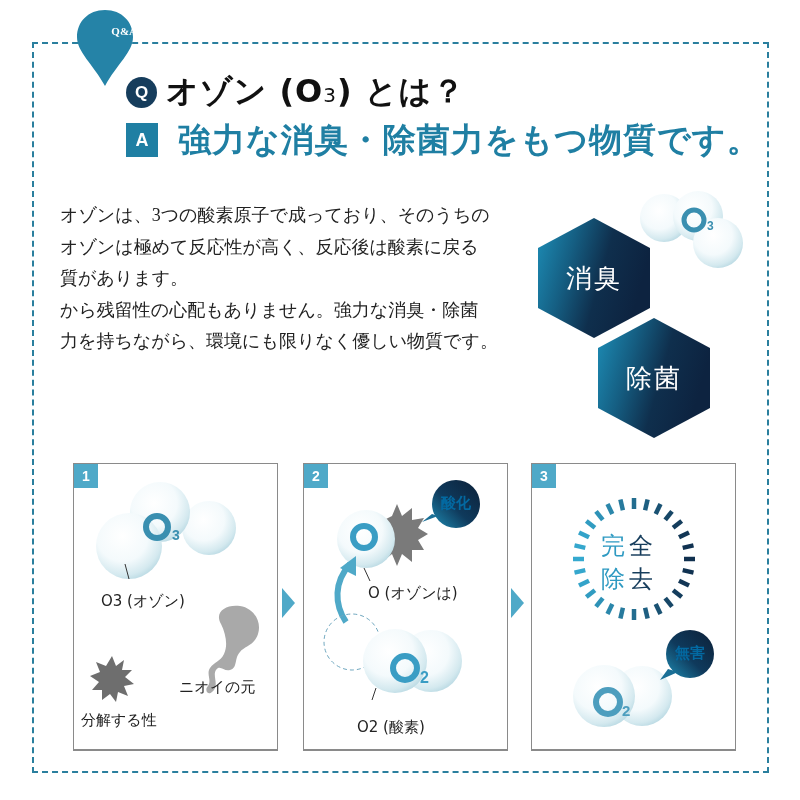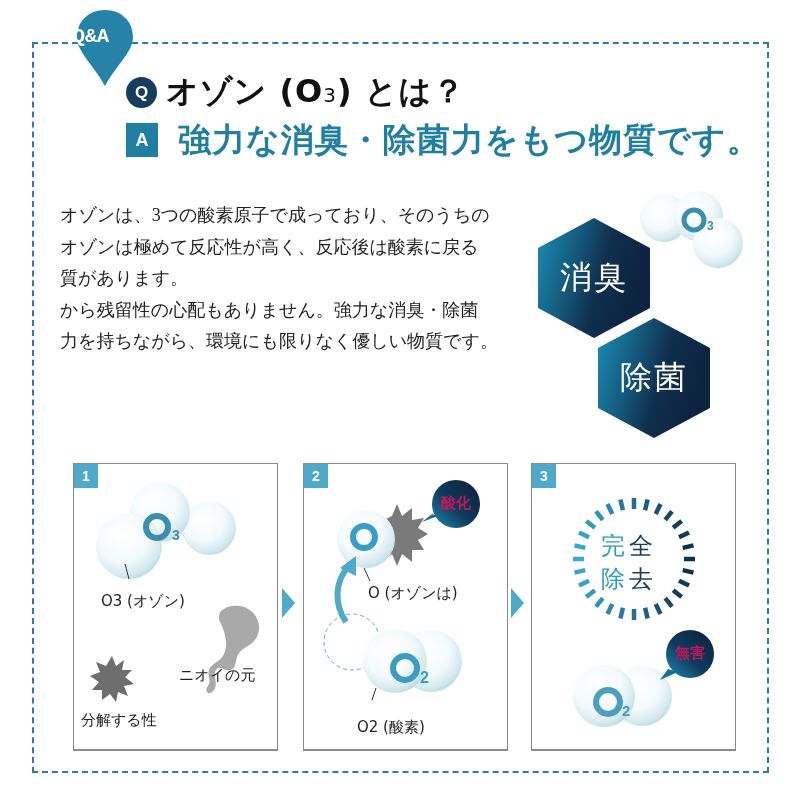--- a/index.html
+++ b/index.html
@@ -5,22 +5,22 @@
     * { box-sizing: border-box; margin: 0; padding: 0; }
     html, body { width: 800px; height: 800px; background: #ffffff; overflow: hidden; }
     body { position: relative; font-family: "DejaVu Sans", "Liberation Sans", sans-serif; color: #222; }
     .frame {
       position: absolute; left: 32px; top: 42px; width: 737px; height: 731px;
       border: 2px dashed #2a7f9e;
     }
     .qa-pin { position: absolute; left: 73px; top: 8px; width: 64px; height: 80px; }
     .qa-pin svg { position: absolute; left: 0; top: 0; }
     .qa-pin .qa-label {
-      position: absolute; left: 0; top: 17px; width: 64px; text-align: left;
-      color: #fff; font-weight: bold; font-size: 20px; font-family: Liberation Mono, monospace;
+      position: absolute; left: 0; top: 17px; width: 64px; text-align: right;
+      color: #fff; font-weight: bold; font-size: 11px; font-family: Liberation Serif, serif;
     }
     .q-badge {
       position: absolute; left: 126px; top: 77px; width: 31px; height: 31px; border-radius: 50%;
       background: #163d5c; color: #fff; font-weight: bold; font-size: 17px;
       display: flex; align-items: center; justify-content: center; font-family: "Liberation Sans", sans-serif;
     }
     .q-text {
       position: absolute; left: 166px; top: 70px; font-size: 32px; font-weight: bold; color: #111;
       letter-spacing: 1px; white-space: nowrap;
     }
@@ -35,36 +35,36 @@
       letter-spacing: 1px; white-space: nowrap;
     }
     .body-text {
       position: absolute; left: 60px; top: 200px; width: 470px; font-size: 18px; line-height: 31.5px; color: #222; font-family: Liberation Serif, serif;
     }
     .body-text p { white-space: nowrap; }
     .hex { position: absolute; }
     .hex .hex-label {
       position: absolute; left: 0; top: 0; width: 100%; height: 100%;
       display: flex; align-items: center; justify-content: center;
-      color: #fff; font-size: 32px; letter-spacing: 2px;
+      color: #fff; font-size: 26px; letter-spacing: 2px;
     }
     .molecule { position: absolute; }
     .panel {
       position: absolute; top: 463px; width: 205px; height: 288px;
       border: 1.5px solid #8a8a8a; border-bottom-width: 2px; background: #fff;
     }
     .panel .num {
       position: absolute; left: 0; top: 0; width: 24px; height: 24px; background: #4fa9c8;
       color: #fff; font-weight: bold; font-size: 14px; display: flex; align-items: center; justify-content: center;
       font-family: "Liberation Sans", sans-serif;
     }
     .panel svg.art { position: absolute; left: 0; top: 0; }
     .label { position: absolute; font-size: 15px; color: #222; white-space: nowrap; }
     .arrow { position: absolute; width: 0; height: 0; border-top: 15px solid transparent; border-bottom: 15px solid transparent; border-left: 13px solid #4fa9c8; }
-    .bubble-label { position: absolute; color: #be185d; font-weight: bold; font-size: 15px; white-space: nowrap; }
+    .bubble-label { position: absolute; color: #0369a1; font-weight: bold; font-size: 15px; white-space: nowrap; }
     .wipe-text { position: absolute; font-size: 24px; line-height: 33px; letter-spacing: 4px; }
   </style>
 </head>
 <body>
 
 <svg width="0" height="0" style="position:absolute">
   <defs>
     <radialGradient id="bub" cx="40%" cy="35%" r="70%">
       <stop offset="0%" stop-color="#ffffff"></stop>
       <stop offset="55%" stop-color="#f4fafc"></stop>
@@ -147,21 +147,21 @@
       <line x1="51" y1="100" x2="55" y2="115" stroke="#333" stroke-width="1"></line>
     </g>
     <g>
       <path d="M147 160 C140 148 152 140 166 142 C180 144 188 158 184 170 C180 182 170 182 166 188 C160 194 164 204 156 206 C150 208 146 200 142 206 C138 212 146 222 138 228 C134 232 130 226 134 222 C138 216 132 210 136 204 C140 198 146 198 150 190 C154 182 152 170 147 160 Z" fill="#a9a9a9"></path>
     </g>
     <g>
       <polygon points="38,192 42,202 50,196 48,206 58,206 51,213 60,220 50,222 54,232 44,228 42,238 36,230 28,236 28,226 18,226 25,218 16,212 26,208 22,198 32,202" fill="#6e6e6e"></polygon>
     </g>
   </svg>
   <div class="label" style="left:27px; top:128px;text-align:right;">O3 (オゾン)</div>
-  <div class="label" style="left:105px; top:202px;">ニオイの元</div>
+  <div class="label" style="left:105px; top:214px;">ニオイの元</div>
   <div class="label" style="left:7px; top:247px;">分解する性</div>
 </div>
 
 <div class="arrow" style="left:282px; top:588px;"></div>
 
 <div class="panel" style="left:303px;">
   <div class="num">2</div>
   <svg class="art" width="205" height="288" viewBox="0 0 205 288">
     <g>
       <polygon points="88,52 93,40 98,52 108,44 108,56 120,54 114,64 124,70 114,76 120,86 108,86 108,98 98,90 93,102 88,90 78,98 78,86 68,84 74,74 66,70 74,62 70,52 80,56" fill="#7a7a7a"></polygon>

